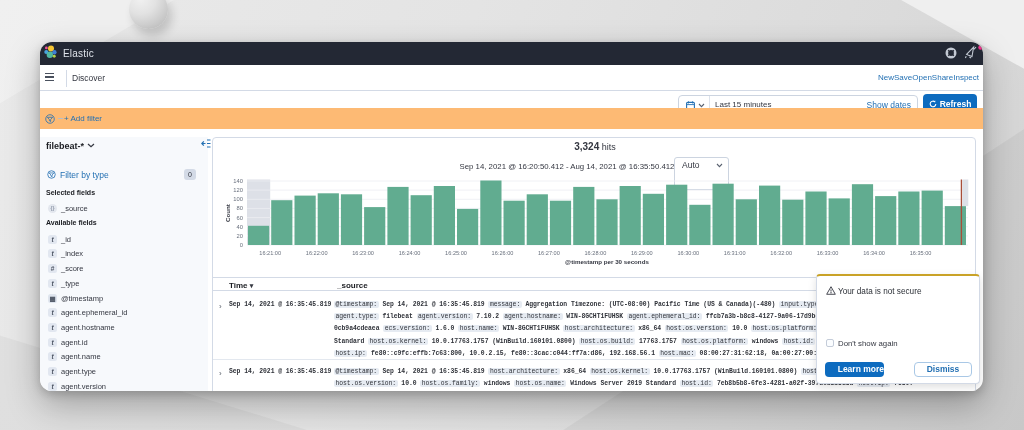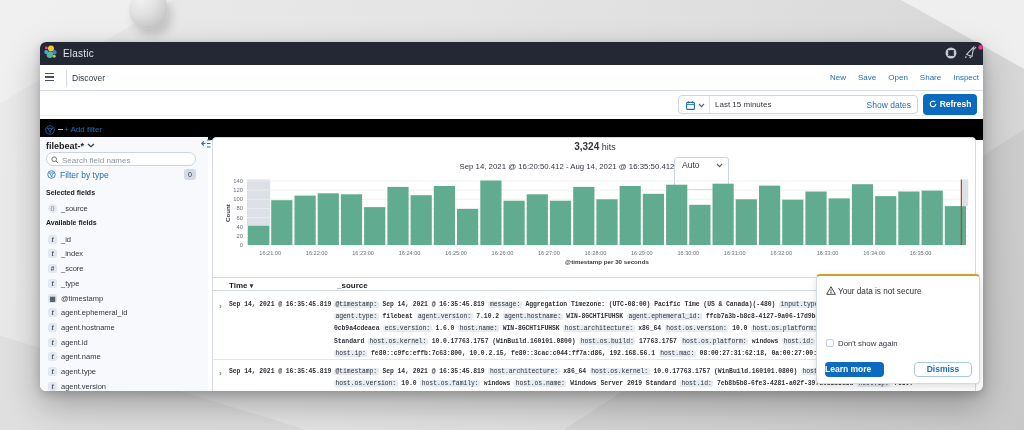--- a/index.html
+++ b/index.html
@@ -3,43 +3,43 @@
 <style>
 *{margin:0;padding:0;box-sizing:border-box}
 body{width:1024px;height:430px;overflow:hidden;font-family:"Liberation Sans",sans-serif;position:relative;background:#e4e4e4}
 .abs{position:absolute}
 #bg{position:absolute;inset:0;background:linear-gradient(112deg,#eaeaea 0%,#e4e4e4 40%,#dbdbdb 75%,#d2d2d2 100%)}
 #bg .tri1{position:absolute;inset:0;background:#efefef;clip-path:polygon(88% 0,100% 0,100% 16%)}
 #bg .tri2{position:absolute;inset:0;background:rgba(255,255,255,.3);clip-path:polygon(0 0,17% 0,0 24%)}
 #bg .tri3{position:absolute;inset:0;background:rgba(0,0,0,.035);clip-path:polygon(0 78%,30% 100%,0 100%)}
 #bg .tri4{position:absolute;inset:0;background:rgba(0,0,0,.045);clip-path:polygon(100% 30%,100% 100%,55% 100%)}
 #sphere{position:absolute;left:129px;top:-10px;width:39px;height:39px;border-radius:50%;background:radial-gradient(circle at 30% 22%,#f1f1f1 0%,#e2e2e2 38%,#c9c9c9 72%,#b3b3b3 100%);box-shadow:4px 7px 10px rgba(0,0,0,.16)}
-#win{position:absolute;left:40px;top:42px;width:943px;height:349px;background:#fff;border-radius:6px;overflow:hidden;box-shadow:0 14px 34px rgba(0,0,0,.28),0 3px 10px rgba(0,0,0,.18)}
+#win{position:absolute;left:40px;top:42px;width:943px;height:349px;background:#fff;border-radius:12px;overflow:hidden;box-shadow:0 14px 34px rgba(0,0,0,.28),0 3px 10px rgba(0,0,0,.18)}
 #topbar{position:absolute;left:0;top:0;width:100%;height:23px;background:#232834}
 #topbar .brand{position:absolute;left:23px;top:5.5px;font-size:10px;color:#dfe3ea;letter-spacing:.2px}
 #navrow{position:absolute;left:0;top:23px;width:100%;height:26px;background:#fff;border-bottom:1px solid #d3dae6}
 #navrow .disc{position:absolute;left:32px;top:8px;font-size:8.5px;color:#343741}
 #navrow .vsep{position:absolute;left:26px;top:5px;width:1px;height:17px;background:#d3dae6}
 .ham{position:absolute;left:5px;top:31px;width:9px;height:8px}
 .ham i{display:block;height:1.4px;background:#4a515e;margin-bottom:1.9px}
 .navlinks{position:absolute;right:4px;top:8px;font-size:8px;color:#2370b3}
-.navlinks span{margin-left:12px}
+.navlinks span{}
 #searchrow{position:absolute;left:0;top:49px;width:100%;height:25px;background:#fff;border-bottom:1px solid #edf0f5}
 .qbox{position:absolute;left:6px;top:4px;width:632px;height:19px;border:1px solid #ccd4e0;border-radius:4px;background:#fff}
 .qbox .lcell{position:absolute;left:0;top:0;width:22px;height:17px;border-right:1px solid #dde3ec;background:#fbfcfd;border-radius:3px 0 0 3px}
 .qbox .ph{position:absolute;left:27px;top:3px;font-size:8.5px;color:#77808f}
 .qbox .kql{position:absolute;right:5px;top:3px;font-size:8px;color:#2370b3}
 .qbox .ksep{position:absolute;right:26px;top:0;width:1px;height:17px;background:#dde3ec}
 .gcirc{position:absolute;right:33px;top:3.5px;width:10px;height:10px;border-radius:50%;background:#3ea863;color:#fff;font-size:7px;line-height:10px;text-align:center}
 .dbox{position:absolute;left:638px;top:4px;width:240px;height:19px;border:1px solid #ccd4e0;border-radius:4px;background:#fff}
 .dbox .dsep{position:absolute;left:30px;top:0;width:1px;height:17px;background:#dde3ec}
 .dbox .last{position:absolute;left:36px;top:4px;font-size:8px;color:#343741}
 .dbox .show{position:absolute;right:6px;top:3.5px;font-size:8.5px;color:#2370b3}
 .rbtn{position:absolute;left:883px;top:3px;width:54px;height:21px;background:#0d6bbf;border-radius:4px;color:#fff;font-size:8.5px;font-weight:bold;text-align:center;line-height:21px}
-#filterrow{position:absolute;left:0;top:77px;width:100%;height:21px;background:#000000}
+#filterrow{position:absolute;left:0;top:66px;width:100%;height:21px;background:#fdba74}
 #filterrow .addf{position:absolute;left:24px;top:6px;font-size:8px;color:#2370b3}
 #filterrow .dash{position:absolute;left:17.5px;top:10px;width:5px;height:1px;background:#b6bec9}
 #sidebar{position:absolute;left:0;top:95px;width:168px;height:254px;background:#f7f9fc}
 .fbt{position:absolute;left:6px;font-size:9px;font-weight:bold;color:#1a1c21}
 .sfn{position:absolute;left:6px;top:15px;width:150px;height:14px;border:1px solid #ccd4e0;border-radius:7px;background:#fff}
 .sfn span{position:absolute;left:15px;top:2.5px;font-size:8px;color:#8b94a3}
 .fbtype{position:absolute;left:20px;top:32.5px;font-size:8.5px;color:#2370b3}
 .zbadge{position:absolute;left:144px;top:32px;width:12px;height:11px;background:#d3dae6;border-radius:3px;font-size:7px;color:#343741;text-align:center;line-height:11px}
 .shead{position:absolute;left:6px;font-size:7px;font-weight:bold;color:#1a1c21}
 .frow{position:absolute;left:8px;height:11px;white-space:nowrap}
@@ -58,21 +58,21 @@
 .rowarrow{position:absolute;left:6px;font-size:8px;color:#555c66}
 .srcline{position:absolute;left:121px;right:0;overflow:hidden}
 .p{background:#e6ebf2;border-radius:2px;padding:0 1.5px;font-weight:normal}
 .rowsep{position:absolute;left:0;top:221px;width:764px;height:1px;background:#e3e8ef}
 #toast{position:absolute;left:776px;top:232px;width:164px;height:110px;background:#fff;border:1px solid #d3dae6;border-top:2px solid #c9a227;border-radius:4px;box-shadow:0 3px 9px rgba(0,0,0,.13)}
 #toast .tt{position:absolute;left:21px;top:11px;font-size:8.2px;color:#2b2f36}
 #toast .warn{position:absolute;left:9px;top:10px}
 #toast .body{position:absolute;left:9px;top:28px;font-size:7.7px;color:#343741;line-height:10.5px;white-space:nowrap}
 #toast .cb{position:absolute;left:9px;top:63px;width:8px;height:8px;border:1px solid #c4ccd9;border-radius:2px;background:#fbfdff}
 #toast .cbl{position:absolute;left:21px;top:62.5px;font-size:7.8px;color:#343741}
-#toast .learn{position:absolute;left:8px;top:86px;width:59px;height:15px;background:#0d6bbf;border-radius:4px;color:#fff;font-size:8.5px;font-weight:bold;text-align:left;line-height:15px}
+#toast .learn{position:absolute;left:8px;top:86px;width:59px;height:15px;background:#0d6bbf;border-radius:4px;color:#fff;font-size:8.5px;font-weight:bold;text-align:right;line-height:15px}
 #toast .dismiss{position:absolute;left:97px;top:86px;width:58px;height:15px;background:#fff;border:1px solid #a9c8e6;border-radius:4px;color:#2370b3;font-size:8.5px;font-weight:bold;text-align:center;line-height:13px}
 </style></head>
 <body>
 <div id="bg">
     <div class="tri1"></div>
     <div class="tri2"></div>
     <div class="tri3"></div>
     <div class="tri4"></div>
   </div>
 <div id="sphere"></div>
@@ -141,27 +141,20 @@
         <circle cx="5.5" cy="5.5" r="4.7" fill="none" stroke="#2370b3" stroke-width="0.9"></circle>
         <path d="M2.6 3.6 h5.8 l-2.2 2.5 v2.2 l-1.4 -0.9 v-1.3 Z" fill="none" stroke="#2370b3" stroke-width="0.9" stroke-linejoin="round"></path>
       </svg>
     <div class="dash"></div>
     <div class="addf">+ Add filter</div>
   </div>
   <div id="sidebar">
 <div class="fbt" style="top:3.5px">filebeat-* <svg style="vertical-align:1px" width="8" height="5" viewBox="0 0 8 5">
           <path d="M1 1 L4 3.8 L7 1" fill="none" stroke="#343741" stroke-width="1.2"></path>
         </svg></div>
-<div class="sfn">
-        <svg style="position:absolute;left:4px;top:3px" width="8" height="8" viewBox="0 0 8 8">
-          <circle cx="3.2" cy="3.2" r="2.3" fill="none" stroke="#69707d" stroke-width="1"></circle>
-          <line x1="5" y1="5" x2="7" y2="7" stroke="#69707d" stroke-width="1"></line>
-        </svg>
-        <span>Search field names</span>
-      </div>
 <svg class="abs" style="left:7px;top:33px" width="9" height="9" viewBox="0 0 11 11">
         <circle cx="5.5" cy="5.5" r="4.6" fill="none" stroke="#2370b3" stroke-width="1"></circle>
         <path d="M2.6 3.6 h5.8 l-2.2 2.5 v2.2 l-1.4 -0.9 v-1.3 Z" fill="none" stroke="#2370b3" stroke-width="0.9" stroke-linejoin="round"></path>
       </svg>
 <div class="fbtype">Filter by type</div>
       <div class="zbadge">0</div>
 <div class="shead" style="top:52px">Selected fields</div>
 <div class="frow" style="top:61.5px"><span class="ficon" style="background:#e3e7ee;font-style:normal;border-radius:50%;color:#8e97a8;font-size:5px">{}</span><span class="flabel">_source</span></div>
 <div class="shead" style="top:81.5px">Available fields</div>
 <div class="frow" style="top:92.5px"><span class="ficon">t</span><span class="flabel">_id</span></div>

